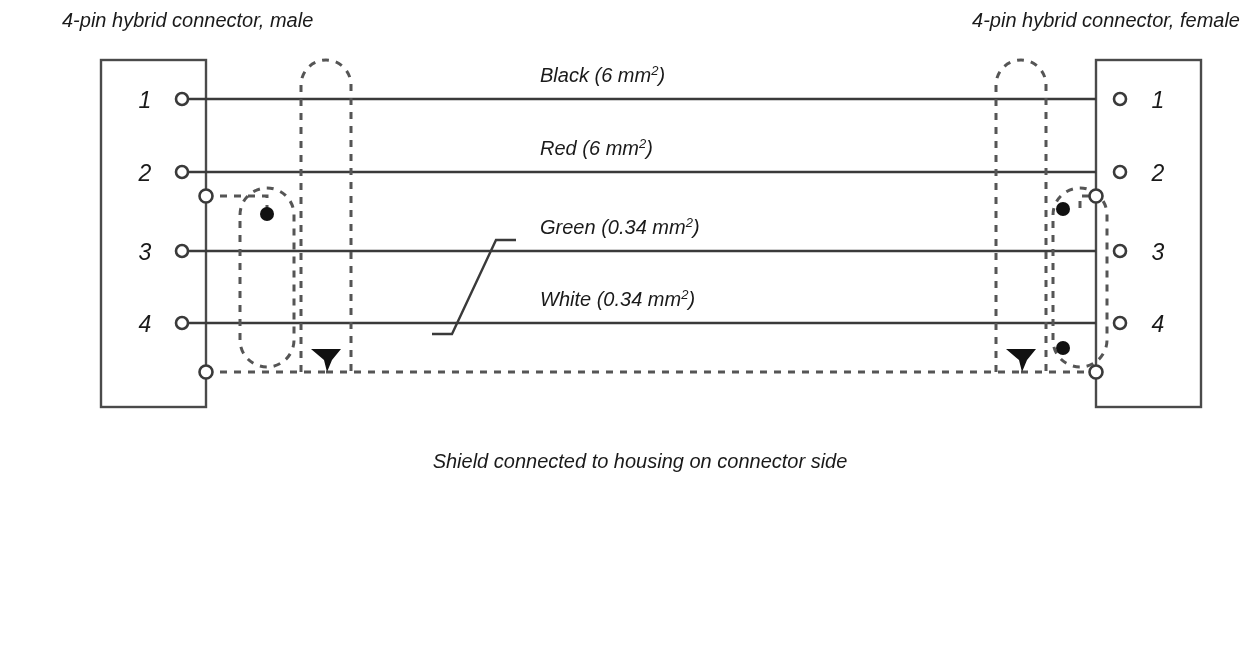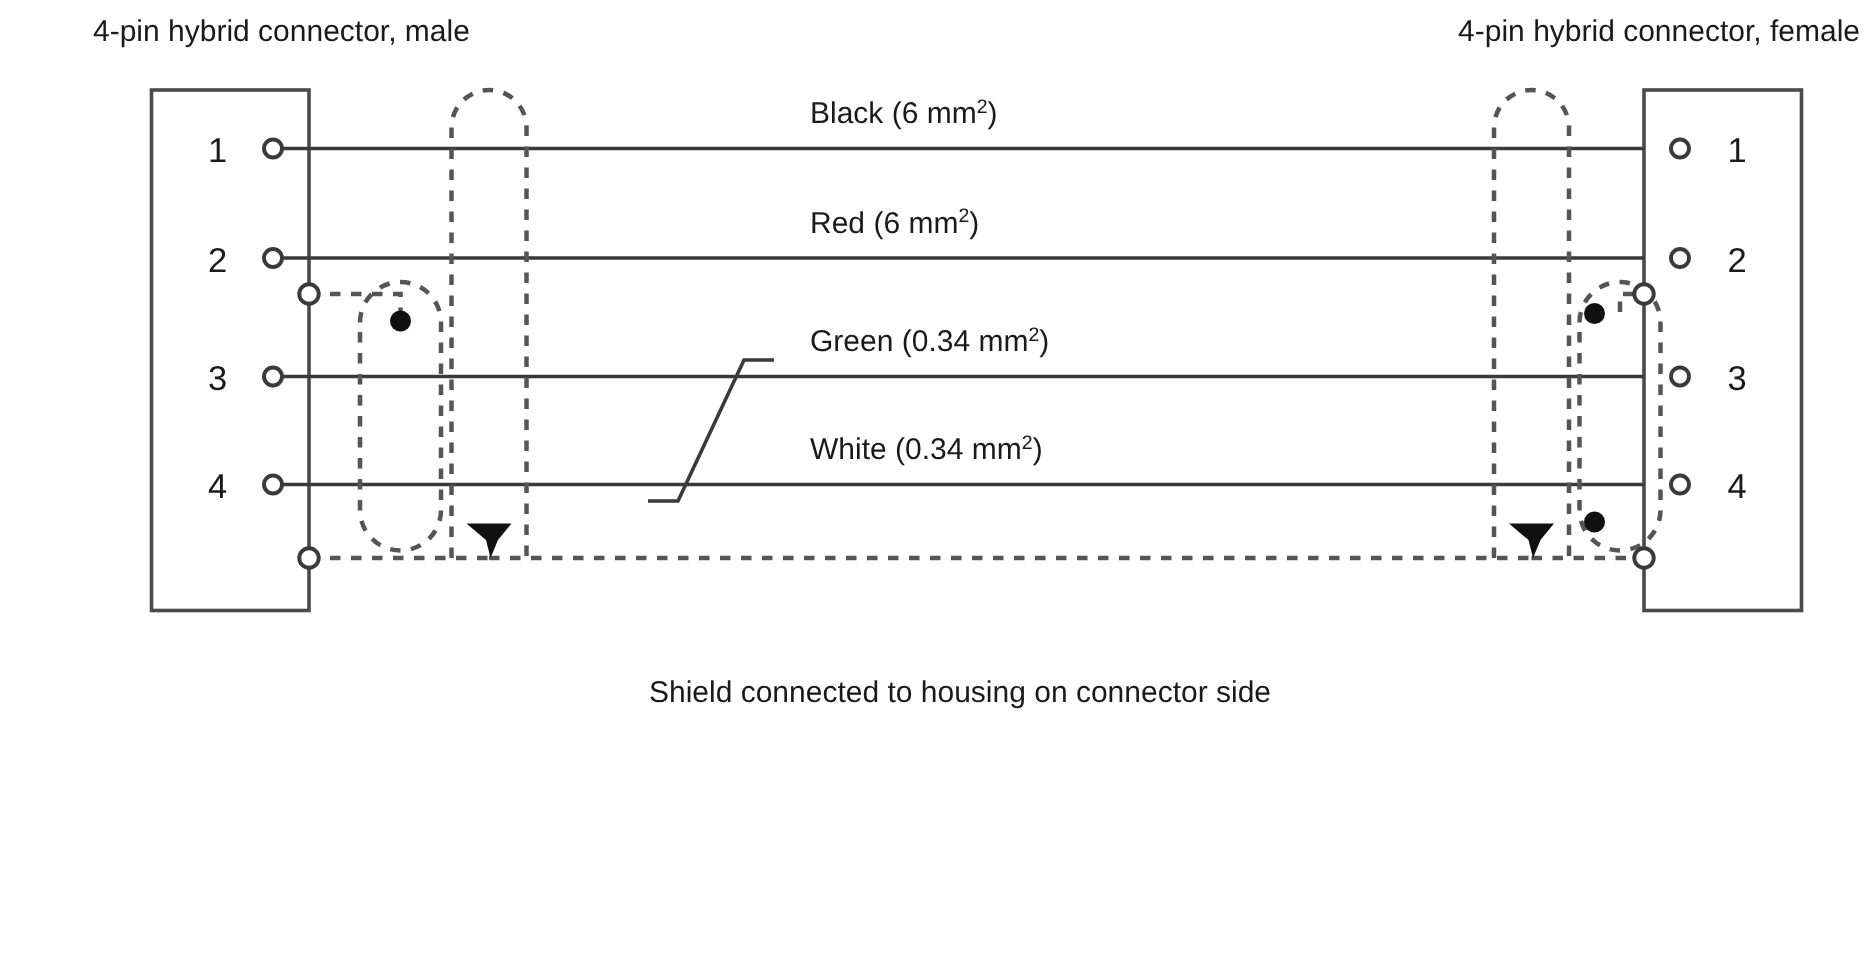--- a/index.html
+++ b/index.html
@@ -12,20 +12,21 @@
     width: 1248px;
     height: 652px;
     font-family: "Liberation Sans", "DejaVu Sans", sans-serif;
     color: #1a1a1a;
     overflow: hidden;
   }
   #diagram-root {
     position: relative;
     width: 1248px;
     height: 652px;
+    font-style: italic;
   }
   svg#wiring-svg {
     position: absolute;
     top: 0;
     left: 0;
     width: 1248px;
     height: 652px;
     display: block;
   }
   .hdr-text {

